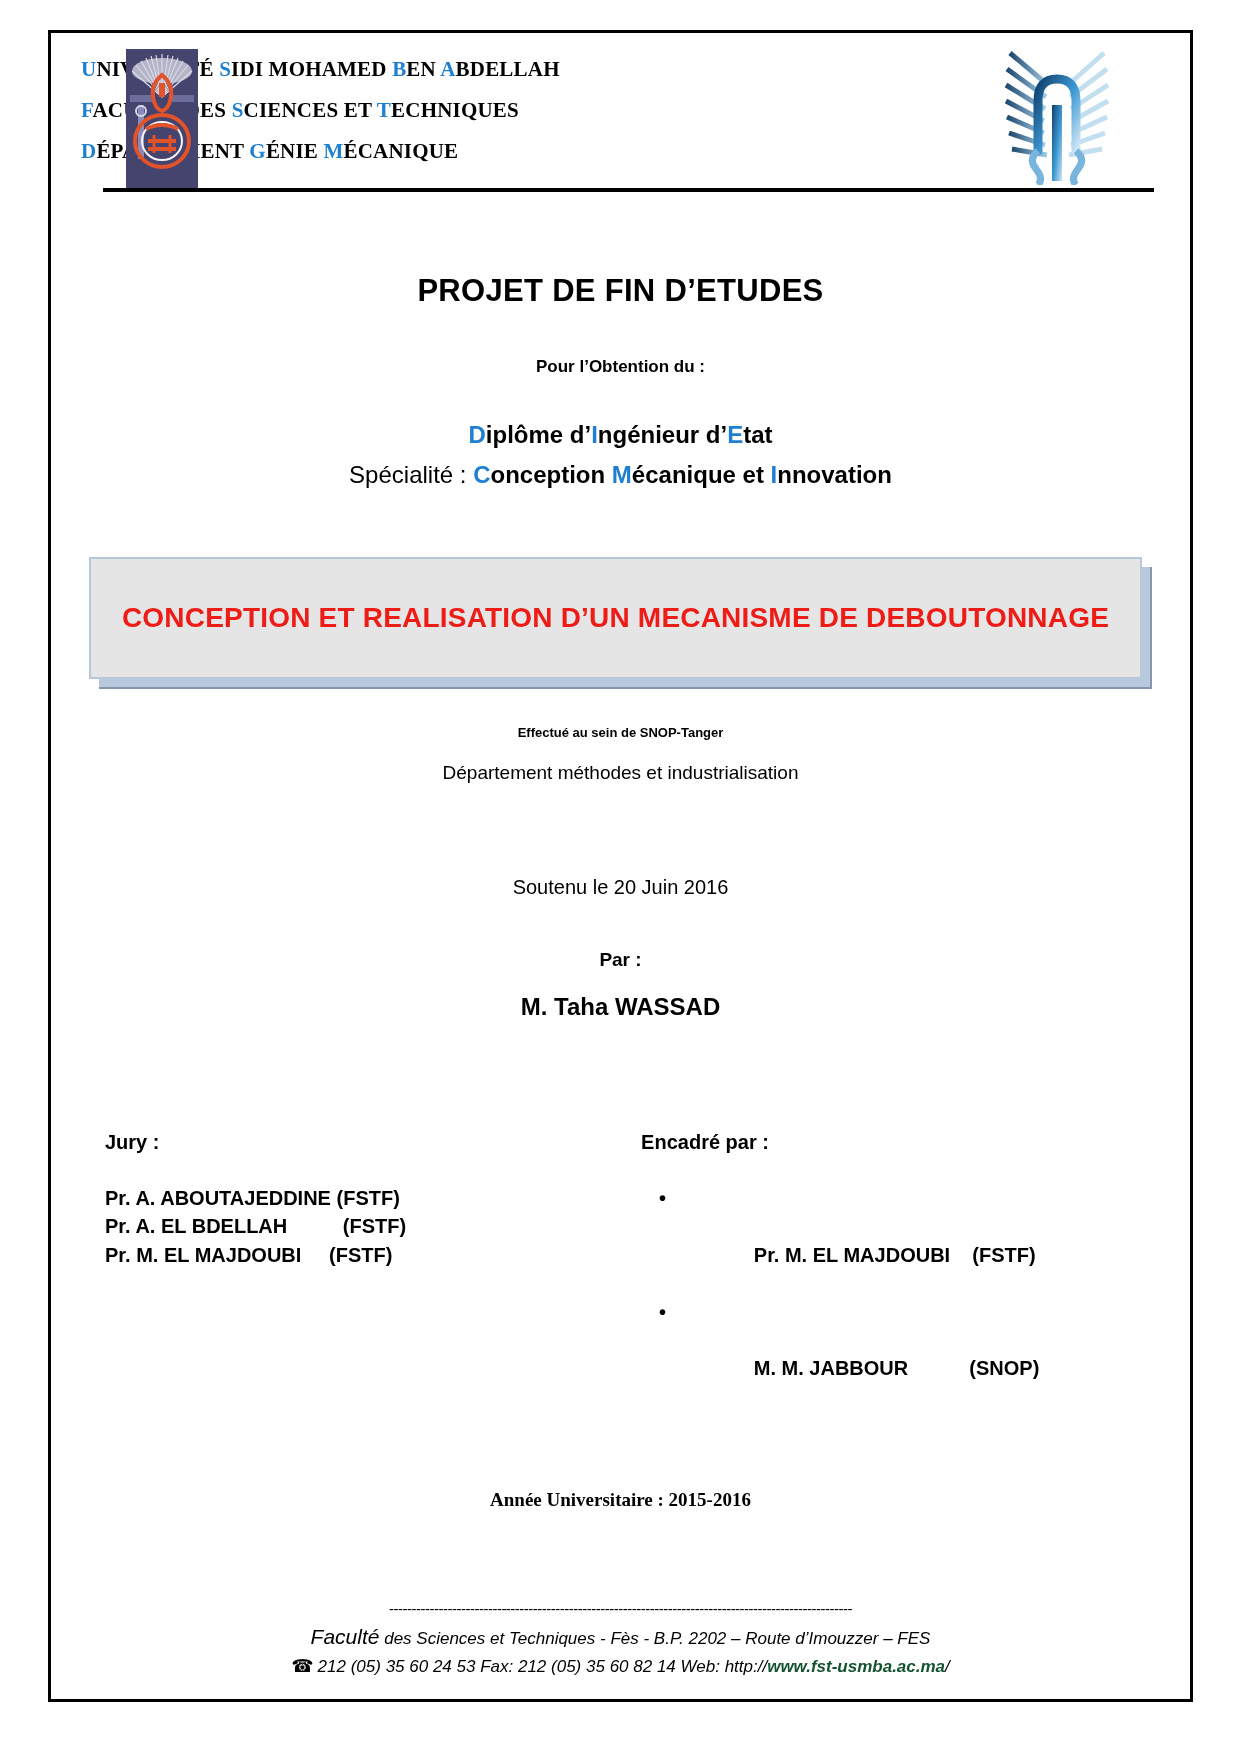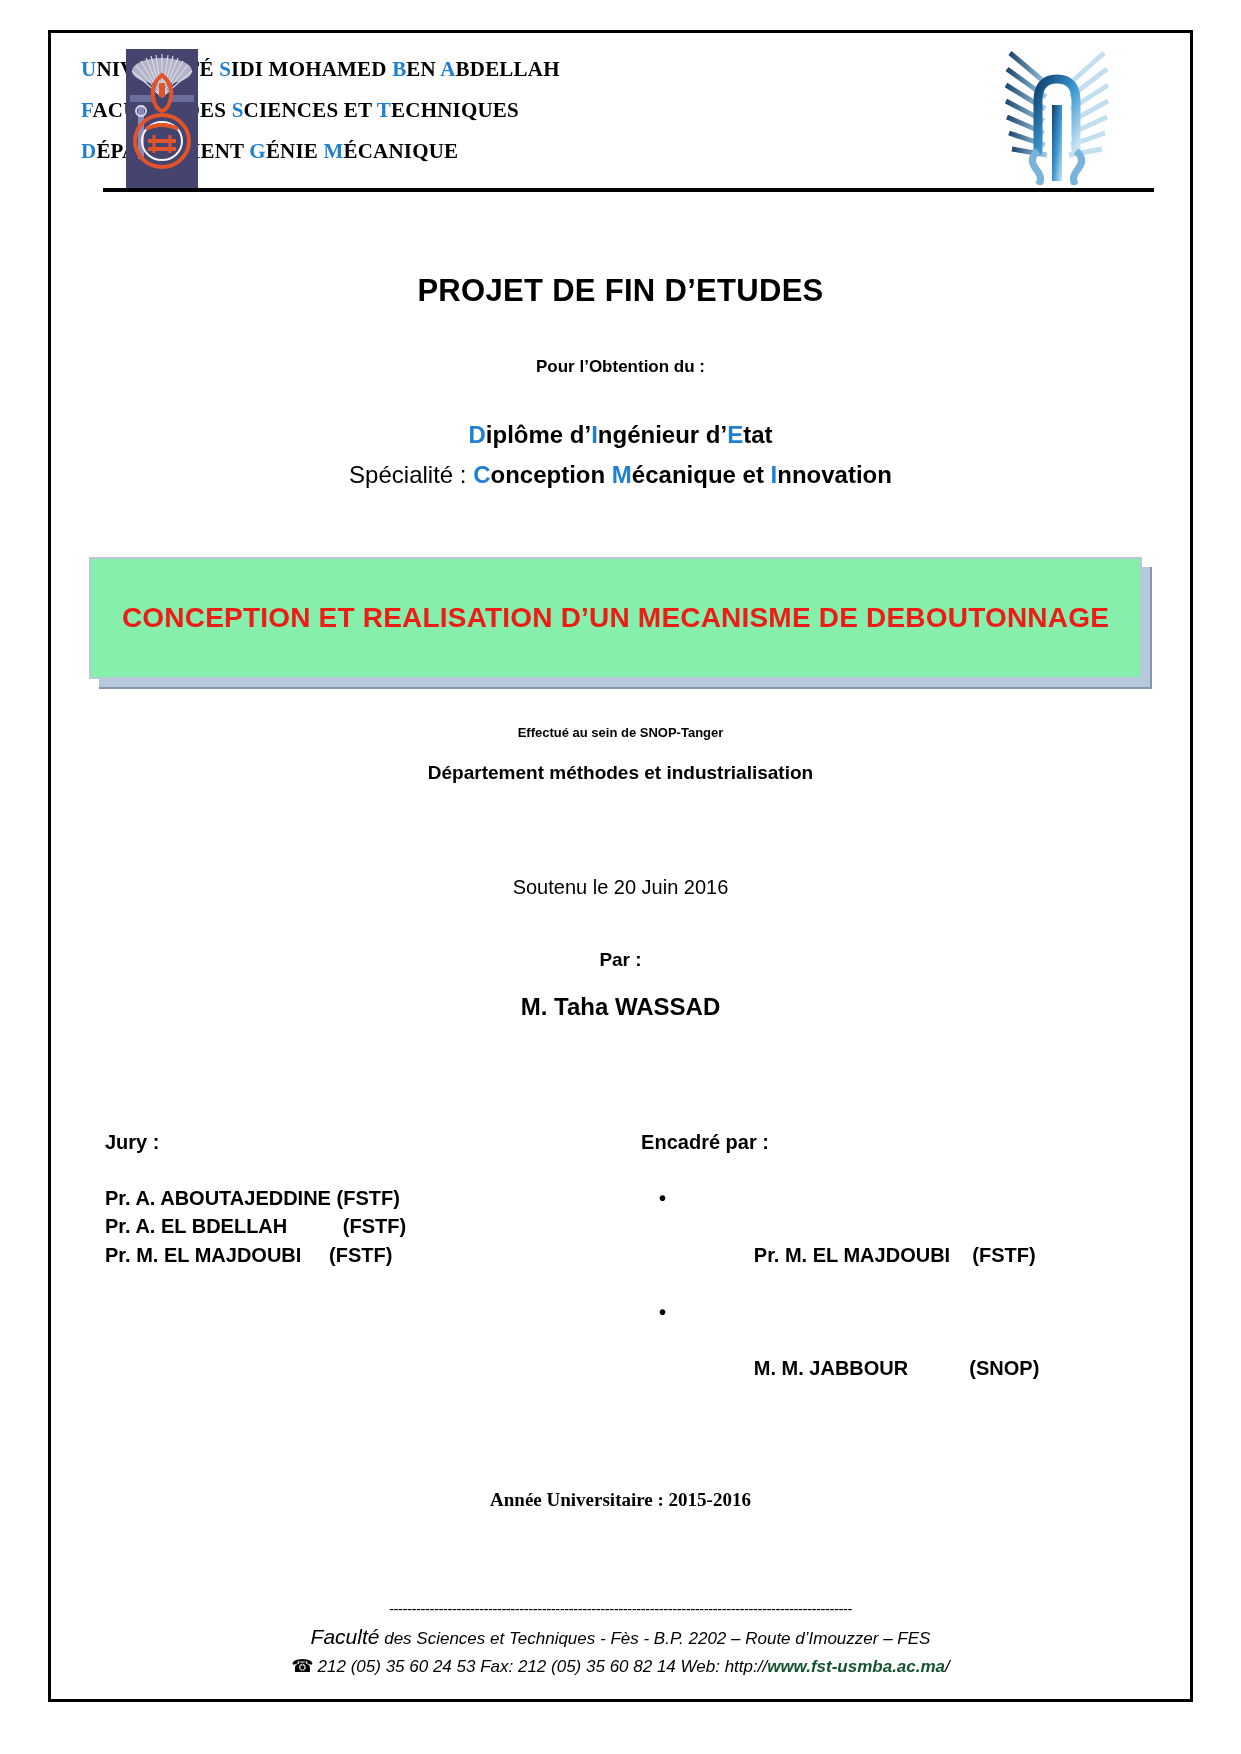--- a/index.html
+++ b/index.html
@@ -120,21 +120,21 @@
     background: #b8c9de;
     border-bottom: 2px solid #8796a8;
     border-right: 2px solid #8796a8;
   }
   .title-box {
     position: absolute;
     left: 0;
     top: 0;
     right: 10px;
     bottom: 10px;
-    background: #86efac;
+    background: #e5e5e5;
     border: 2px solid #b7c8da;
     display: flex;
     align-items: center;
     justify-content: center;
   }
   .title-box-text {
     color: #ED1C16;
     font-size: 28px;
     font-weight: bold;
     text-align: center;
@@ -146,21 +146,21 @@
   
   .effectue {
     text-align: center;
     font-size: 13px;
     font-weight: bold;
     margin-top: 36px;
   }
   .departement {
     text-align: center;
     font-size: 19px;
-    font-weight: bold;
+    font-weight: normal;
     margin-top: 22px;
   }
   .soutenu {
     text-align: center;
     font-size: 20px;
     margin-top: 92px;
   }
   .par {
     text-align: center;
     font-size: 19px;

